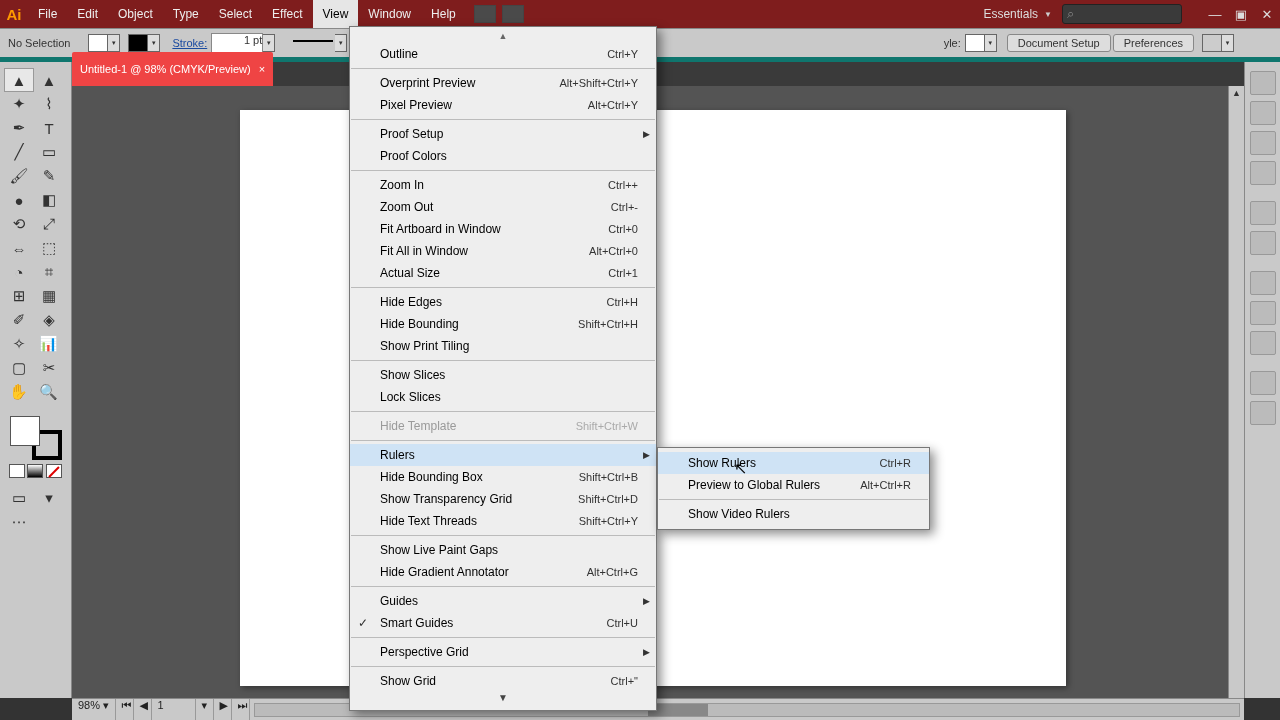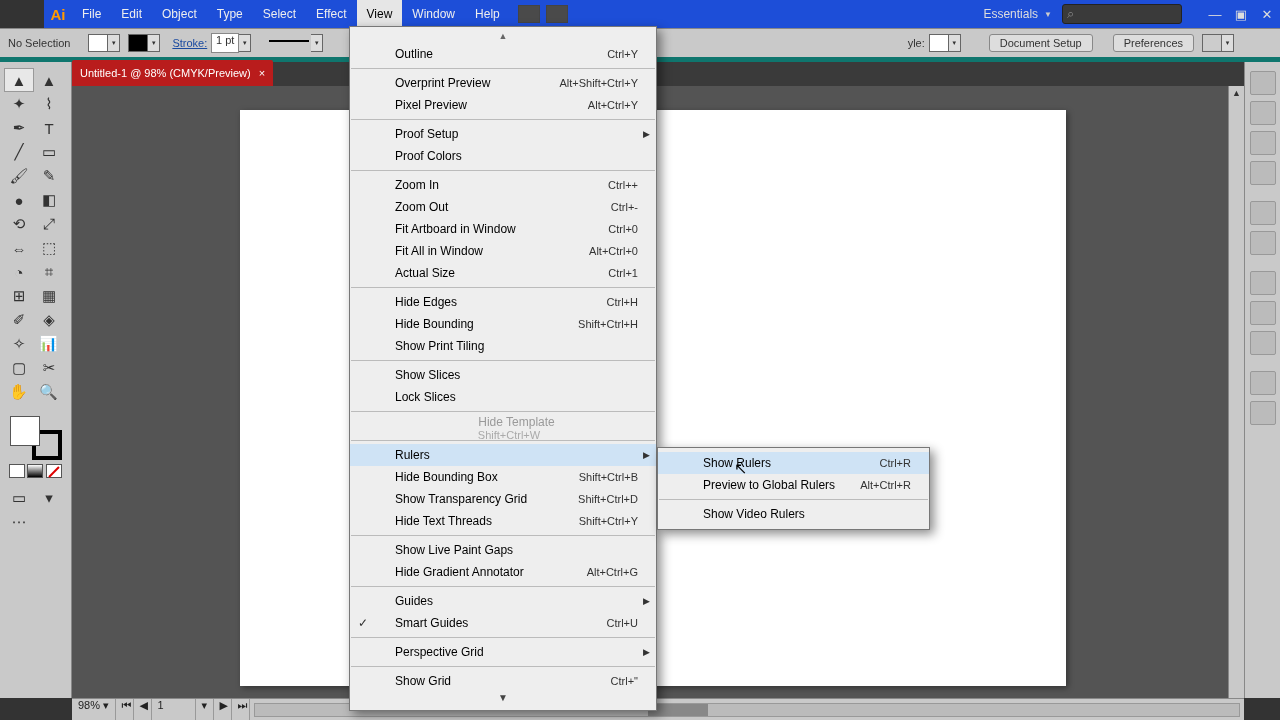--- a/index.html
+++ b/index.html
@@ -1,44 +1,44 @@
 <!DOCTYPE html>
 <html><head>
 <meta charset="utf-8">
 <style>
 * { margin:0; padding:0; box-sizing:border-box; font-family:"Segoe UI",Tahoma,sans-serif; user-select:none; }
 body { width:1280px; height:720px; background:#333; overflow:hidden; position:relative; }
 
 
-.menubar { position:absolute; top:0; left:0; right:0; height:28px; background:#1d4ed8; display:flex; align-items:center;margin-left:44px; }
+.menubar { position:absolute; top:0; left:0; right:0; height:28px; background:#7f1d1d; display:flex; align-items:center; }
 .menubar .ai-icon { width:28px; height:28px; display:flex; align-items:center; justify-content:center; color:#ff9a00; font-weight:bold; font-size:15px; }
 .menubar .m { padding:0 10px; height:28px; line-height:28px; color:#eee; font-size:12px; cursor:default; }
 .menubar .m.active { background:#e6e6e6; color:#000; }
 .menubar .right { margin-left:auto; display:flex; align-items:center; height:36px; }
 .menubar .right .ws { color:#ddd; font-size:12px; padding:0 6px; }
 .menubar .right .tri { color:#ccc; font-size:8px; padding-right:10px; }
 .menubar .right .search { width:120px; height:20px; background:#3a3a3a; border:1px solid #222; border-radius:3px; margin-right:20px; position:relative; }
 .menubar .right .search::before { content:"⌕"; position:absolute; left:4px; top:1px; color:#888; font-size:13px; }
 .menubar .right .winbtn { width:26px; height:22px; display:flex; align-items:center; justify-content:center; color:#ddd; font-size:13px; }
 .extra-icons { display:flex; align-items:center; gap:2px; margin-left:6px; }
 .extra-icons .ico { width:22px; height:18px; border:1px solid #444; background:#4a4a4a; margin:0 2px; }
 
 
 .controlbar { position:absolute; top:28px; left:0; right:0; height:34px; background:#c9c9c9; border-top:1px solid #888; border-bottom:5px solid #0f766e; display:flex; align-items:center; padding:0 8px; font-size:11px; color:#333; }
 .controlbar .seg { display:flex; align-items:center; margin-right:8px; }
 .controlbar .swatch { width:20px; height:18px; border:1px solid #666; background:#fff; position:relative; }
 .controlbar .swatch.dark { background:#000; }
 .controlbar .dd { width:12px; height:18px; border:1px solid #666; border-left:none; background:#ddd; display:flex; align-items:center; justify-content:center; font-size:7px; color:#333; }
-.controlbar .inpt { width:28px; height:20px; border:1px solid #888; background:#fff; text-align:center; font-size:11px; }
-.controlbar .btn { padding:2px 10px; border:1px solid #888; background:#ddd; border-radius:3px; font-size:11px; margin-left:20px; }
+.controlbar .inpt { width:52px; height:20px; border:1px solid #888; background:#fff; text-align:right; font-size:11px; }
+.controlbar .btn { padding:2px 10px; border:1px solid #888; background:#ddd; border-radius:3px; font-size:11px; margin-left:2px; }
 .controlbar .lineicon { width:40px; height:6px; border-top:2px solid #000; margin:0 2px; }
 
 
 .tabbar { position:absolute; top:62px; left:72px; right:36px; height:24px; background:#3a3a3a; display:flex; align-items:flex-end; }
-.tabbar .tab { height:26px; background:#b91c1c; color:#fff; font-size:11px; padding:0 8px; line-height:22px; border-radius:2px 2px 0 0; display:flex; align-items:center; }
+.tabbar .tab { height:34px; background:#ef4444; color:#fff; font-size:11px; padding:0 8px; line-height:22px; border-radius:2px 2px 0 0; display:flex; align-items:center; }
 .tabbar .tab .x { margin-left:8px; font-size:11px; }
 
 
 .toolbox { position:absolute; top:62px; left:0; width:72px; bottom:22px; background:#c9c9c9; border-right:1px solid #888; padding:6px 4px; }
 .toolbox .row { display:flex; }
 .toolbox .tool { width:30px; height:24px; display:flex; align-items:center; justify-content:center; font-size:15px; color:#333; position:relative; }
 .toolbox .tool.sel { background:#e8e8e8; border:1px solid #999; }
 .toolbox .sep { height:8px; }
 .toolbox .fillstroke { position:relative; width:52px; height:44px; margin:4px auto; }
 .toolbox .fillstroke .fill { position:absolute; top:0; left:0; width:30px; height:30px; background:#fff; border:1px solid #555; }
@@ -63,23 +63,23 @@
 .statusbar { position:absolute; left:72px; right:36px; bottom:0; height:22px; background:#c9c9c9; border-top:1px solid #888; display:flex; align-items:center; font-size:11px; color:#222; }
 .statusbar .cell { padding:0 6px; border-right:1px solid #999; height:22px; display:flex; align-items:flex-start; }
 .statusbar .nav { width:18px; text-align:center; }
 .statusbar .scroll-h { flex:1; height:14px; background:#bbb; border:1px solid #999; margin:0 4px; position:relative; }
 .statusbar .scroll-h .thumb { position:absolute; left:40%; width:60px; top:0; bottom:0; background:#888; }
 
 
 .menu { position:absolute; background:#eee; border:1px solid #777; box-shadow:4px 4px 10px rgba(0,0,0,.45); font-size:12px; color:#000; }
 .menu.main { top:26px; left:349px; width:308px; padding:4px 0; }
 .menu .item { display:flex; align-items:center; height:22px; padding:0 18px 0 30px; position:relative; }
-.menu .item.disabled { color:#9a9a9a;flex-direction:column; }
+.menu .item.disabled { color:#9a9a9a; }
 .menu .item.hl { background:#cfe3f5; }
-.menu .item .lbl { flex:1;margin-left:15px; }
+.menu .item .lbl { flex:1; }
 .menu .item .cut { color:#333; font-size:11px; }
 .menu .item.disabled .cut { color:#aaa; }
 .menu .item .sm { position:absolute; right:6px; font-size:9px; color:#333; }
 .menu .check { position:absolute; left:8px; font-size:12px; color:#333; }
 .menu hr { border:none; border-top:1px solid #bbb; margin:3px 1px; }
 .menu .scrollup { text-align:center; height:12px; font-size:9px; color:#666; }
 .menu .scrolldn { text-align:center; height:14px; font-size:10px; color:#444; }
 
 .menu.sub { top:447px; left:657px; width:273px; padding:4px 0; }
 

